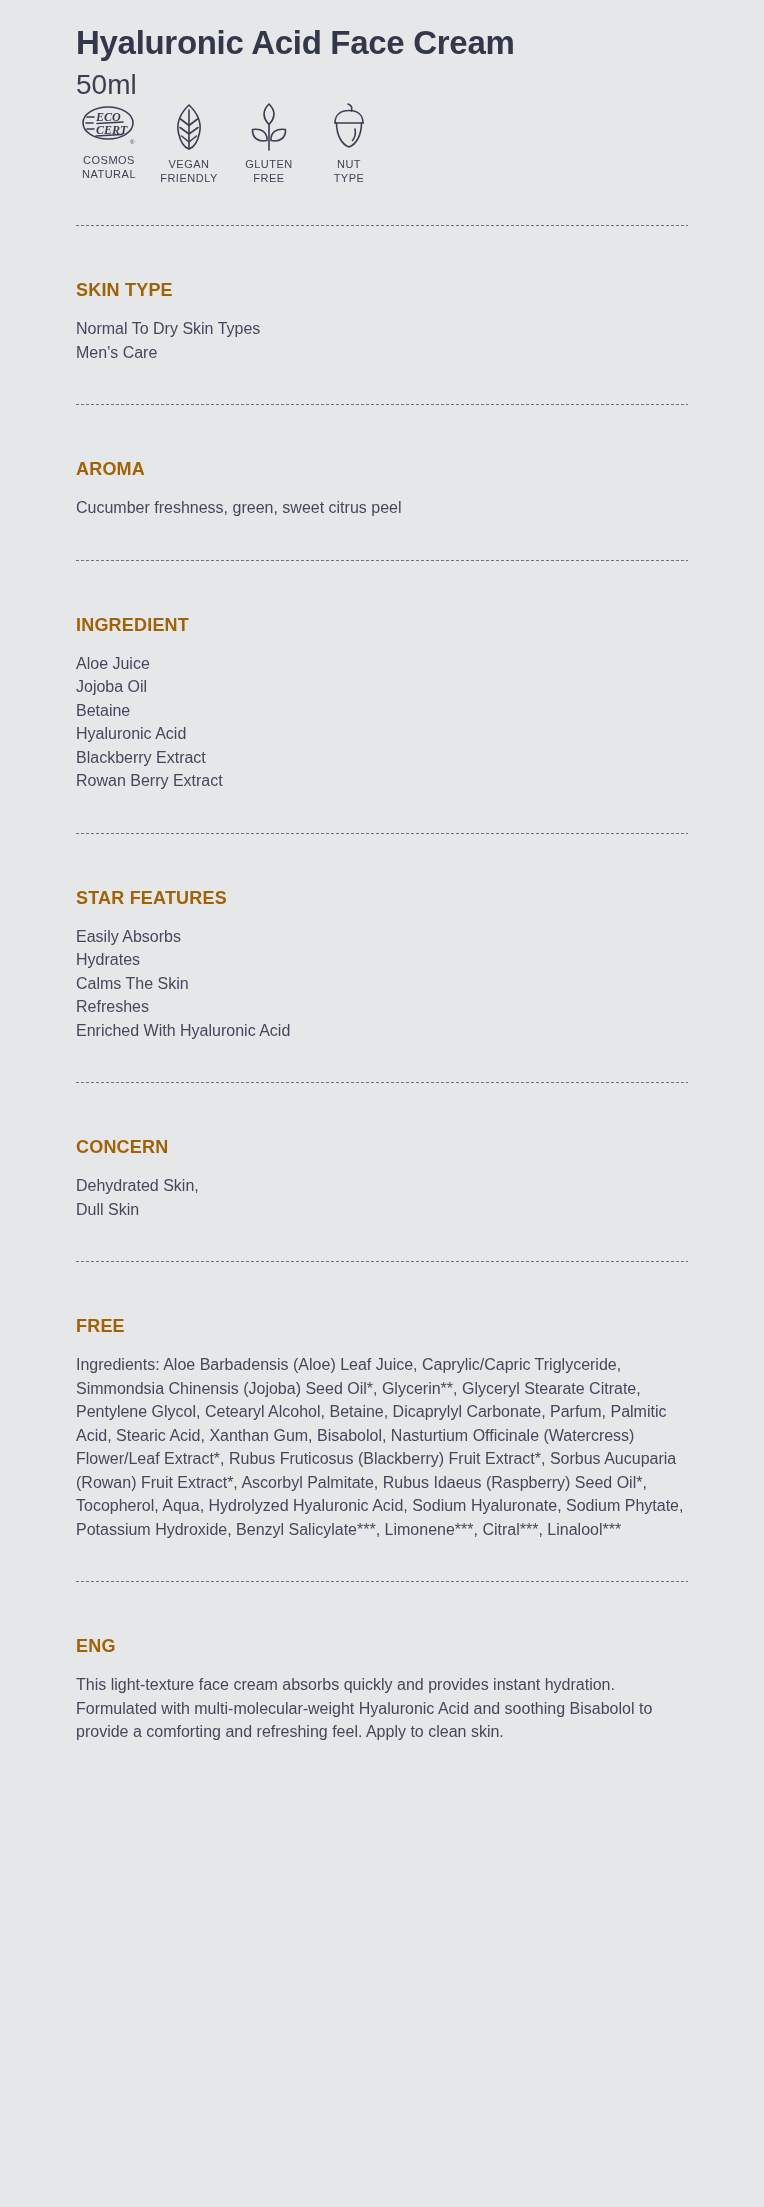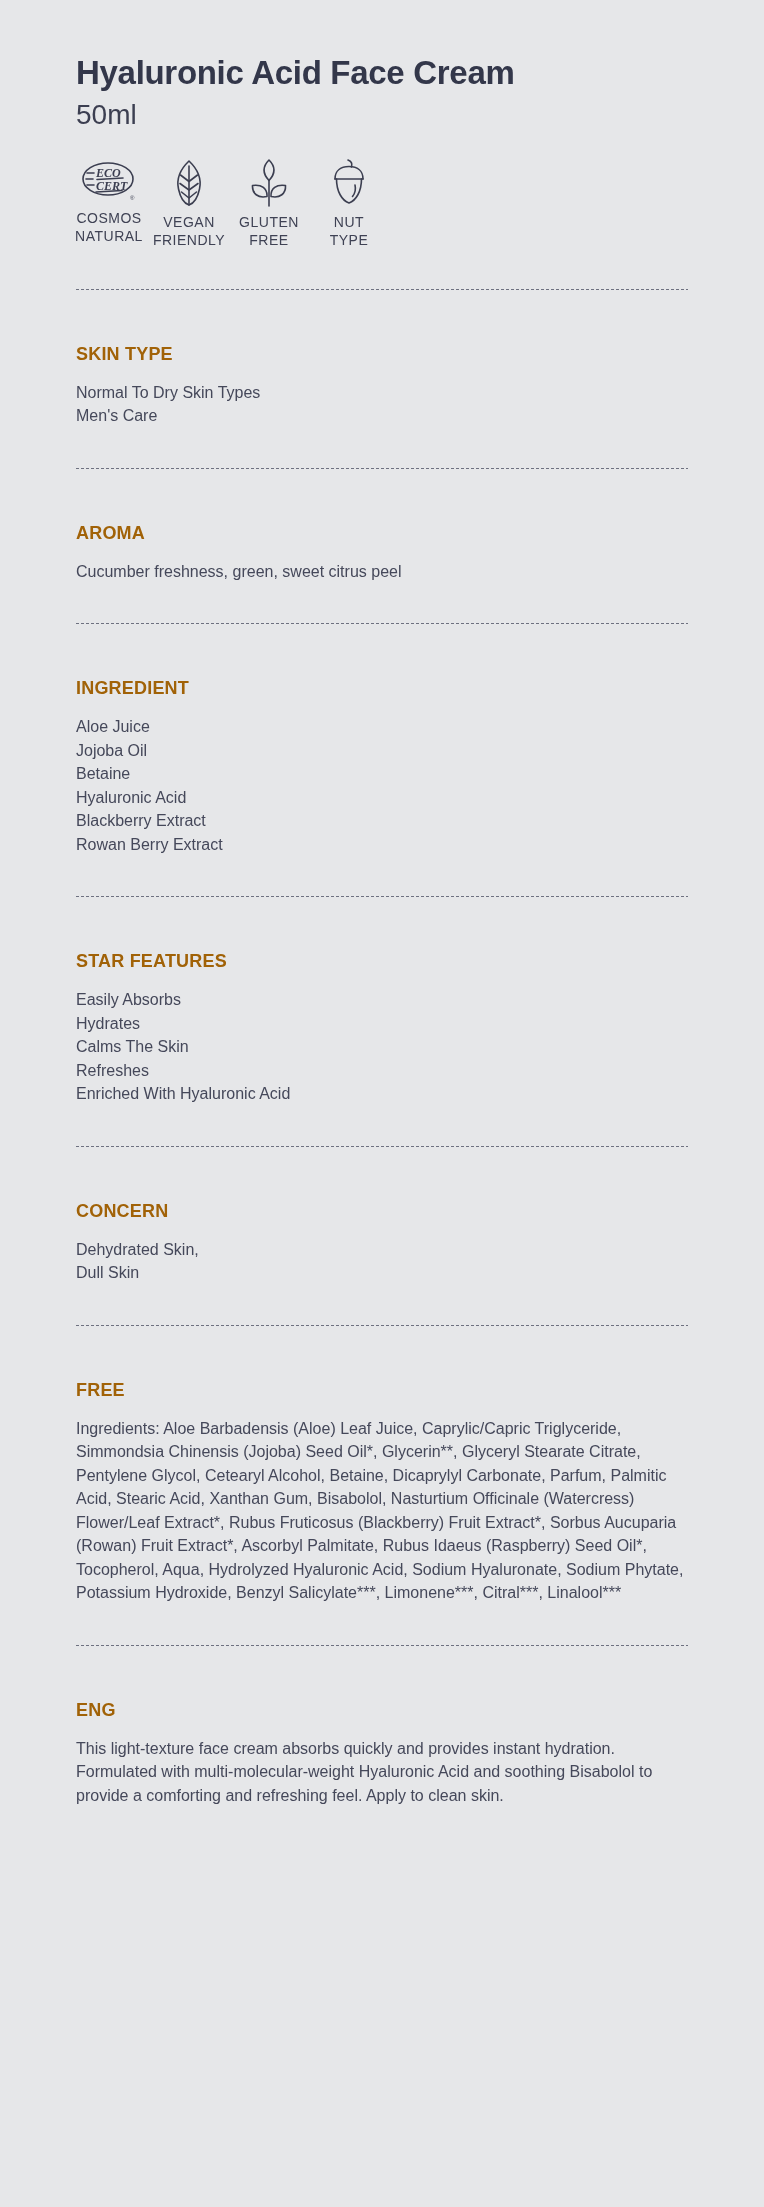--- a/index.html
+++ b/index.html
@@ -10,50 +10,49 @@
     font-family: "Liberation Sans", sans-serif;
     color: #42465a;
     overflow: hidden;
   }
   .content {
     box-sizing: border-box;
     width: 764px;
     padding: 0 76px;
   }
   .product-title {
-    padding-top: 54px;
+    padding-top: 24px;
     font-size: 33px;
     line-height: 1.15;
     font-weight: 700;
     letter-spacing: -0.3px;
     color: #33374a;
   }
   .product-volume {
     margin-top: 6px;
     font-size: 28px;
     line-height: 1.2;
     font-weight: 400;
     color: #3c3f51;
   }
   .badges {
-    margin-top: 26px;
     display: flex;
     gap: 14px;
     align-items: flex-start;
   }
   .badge {
     width: 66px;
     display: flex;
     flex-direction: column;
     align-items: center;
   }
   .badge svg { display: block; }
   .badge-label {
     margin-top: 5px;
-    font-size: 14px;
+    font-size: 11px;
     line-height: 1.3;
     letter-spacing: 0.5px;
     text-align: center;
     white-space: pre-line;
     color: #3f4254;
     font-weight: 400;
   }
   .divider {
     height: 1px;
     margin-top: 40px;

